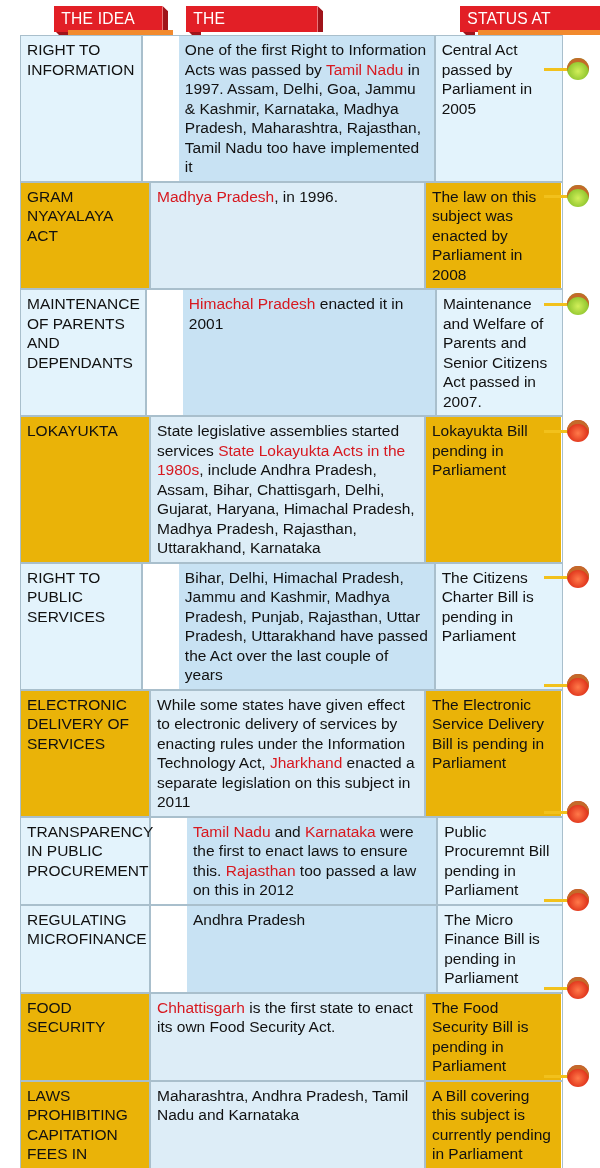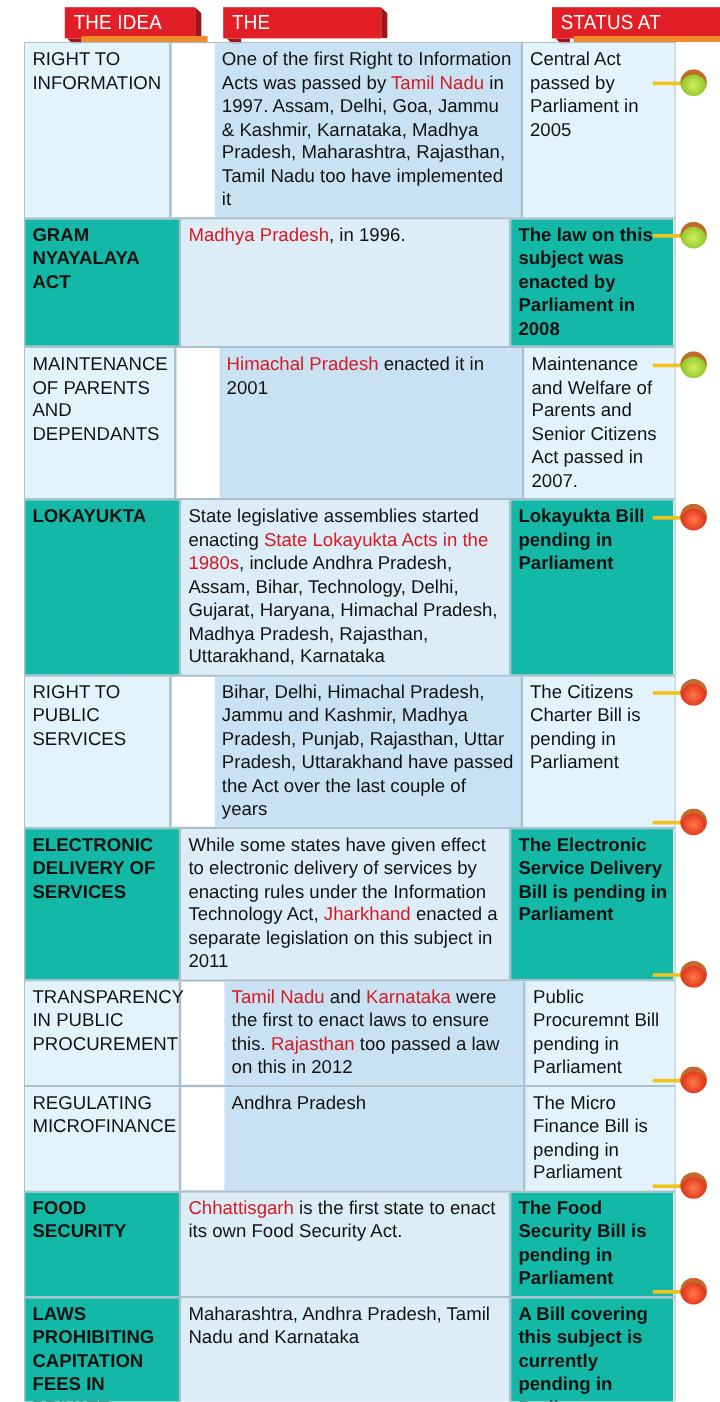--- a/index.html
+++ b/index.html
@@ -25,21 +25,21 @@
   .orange-strip { position: absolute; top: 30px; height: 5px; background: #f28a2e; }
 
   .table { position: absolute; top: 35px; left: 20px; width: 543px; border: 1px solid #a9bfcc; }
   .row { display: flex; border-bottom: 2px solid #a9bfcc; position: relative; }
   .cell { padding: 4px 5px 4px 6px; font-size: 15.5px; line-height: 19.5px; }
   .c1 { width: 130px; border-right: 2px solid #a9bfcc; text-transform: uppercase; }
   .c2 { width: 275px; border-right: 2px solid #a9bfcc; }
   .c3 { width: 135px; }
   .row.light .c1, .row.light .c3 { background: #e3f3fc; }
   .row.light .c2 { background: #c8e2f3; margin-left: 36px; }
-  .row.dark .c1, .row.dark .c3 { background: #14b8a6; font-weight: bold; }
+  .row.dark .c1, .row.dark .c3 { background: #eab308; }
   .row.dark .c2 { background: #ddedf7; }
   .hl { color: #d71920; }
 
   .bead-wrap { position: absolute; left: 544px; width: 50px; height: 22px; }
   .bead-line { position: absolute; left: 0; top: 10px; width: 24px; height: 3px; background: #f2c11c; }
   .bead { position: absolute; left: 23px; top: 0; width: 22px; height: 22px; border-radius: 50%; }
   .bead.passed { background: radial-gradient(circle at 50% 60%, #d2ef5a 0%, #95c932 55%, #5e8f1c 100%); box-shadow: inset 0 4px 0 #c46a2a; }
   .bead.pending { background: radial-gradient(circle at 50% 60%, #ff7a4a 0%, #e2381e 55%, #9e1b0c 100%); box-shadow: inset 0 4px 0 #c46a2a; }
 </style>
 </head>
@@ -70,21 +70,21 @@
         <div class="cell c2"><span class="hl">Madhya Pradesh</span><span>, in 1996.</span></div>
         <div class="cell c3">The law on this subject was enacted by Parliament in 2008</div>
       </div>
       <div class="row light">
         <div class="cell c1">MAINTENANCE OF PARENTS AND DEPENDANTS</div>
         <div class="cell c2"><span class="hl">Himachal Pradesh</span><span> enacted it in 2001</span></div>
         <div class="cell c3">Maintenance and Welfare of Parents and Senior Citizens Act passed in 2007.</div>
       </div>
       <div class="row dark">
         <div class="cell c1">LOKAYUKTA</div>
-        <div class="cell c2"><span>State legislative assemblies started enacting </span><span class="hl">State Lokayukta Acts in the 1980s</span><span>, include Andhra Pradesh, Assam, Bihar, Technology, Delhi, Gujarat, Haryana, Himachal Pradesh, Madhya Pradesh, Rajasthan, Uttarakhand, Karnataka</span></div>
+        <div class="cell c2"><span>State legislative assemblies started services </span><span class="hl">State Lokayukta Acts in the 1980s</span><span>, include Andhra Pradesh, Assam, Bihar, Chattisgarh, Delhi, Gujarat, Haryana, Himachal Pradesh, Madhya Pradesh, Rajasthan, Uttarakhand, Karnataka</span></div>
         <div class="cell c3">Lokayukta Bill pending in Parliament</div>
       </div>
       <div class="row light">
         <div class="cell c1">RIGHT TO PUBLIC SERVICES</div>
         <div class="cell c2"><span>Bihar, Delhi, Himachal Pradesh, Jammu and Kashmir, Madhya Pradesh, Punjab, Rajasthan, Uttar Pradesh, Uttarakhand have passed the Act over the last couple of years</span></div>
         <div class="cell c3">The Citizens Charter Bill is pending in Parliament</div>
       </div>
       <div class="row dark">
         <div class="cell c1">ELECTRONIC DELIVERY OF SERVICES</div>
         <div class="cell c2"><span>While some states have given effect to electronic delivery of services by enacting rules under the Information Technology Act, </span><span class="hl">Jharkhand</span><span> enacted a separate legislation on this subject in 2011</span></div>

